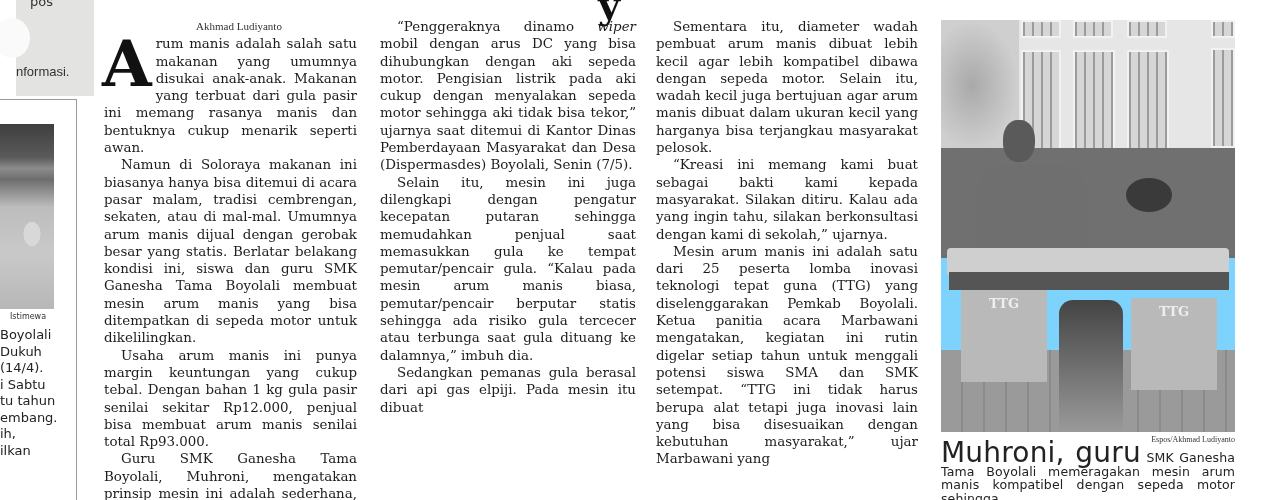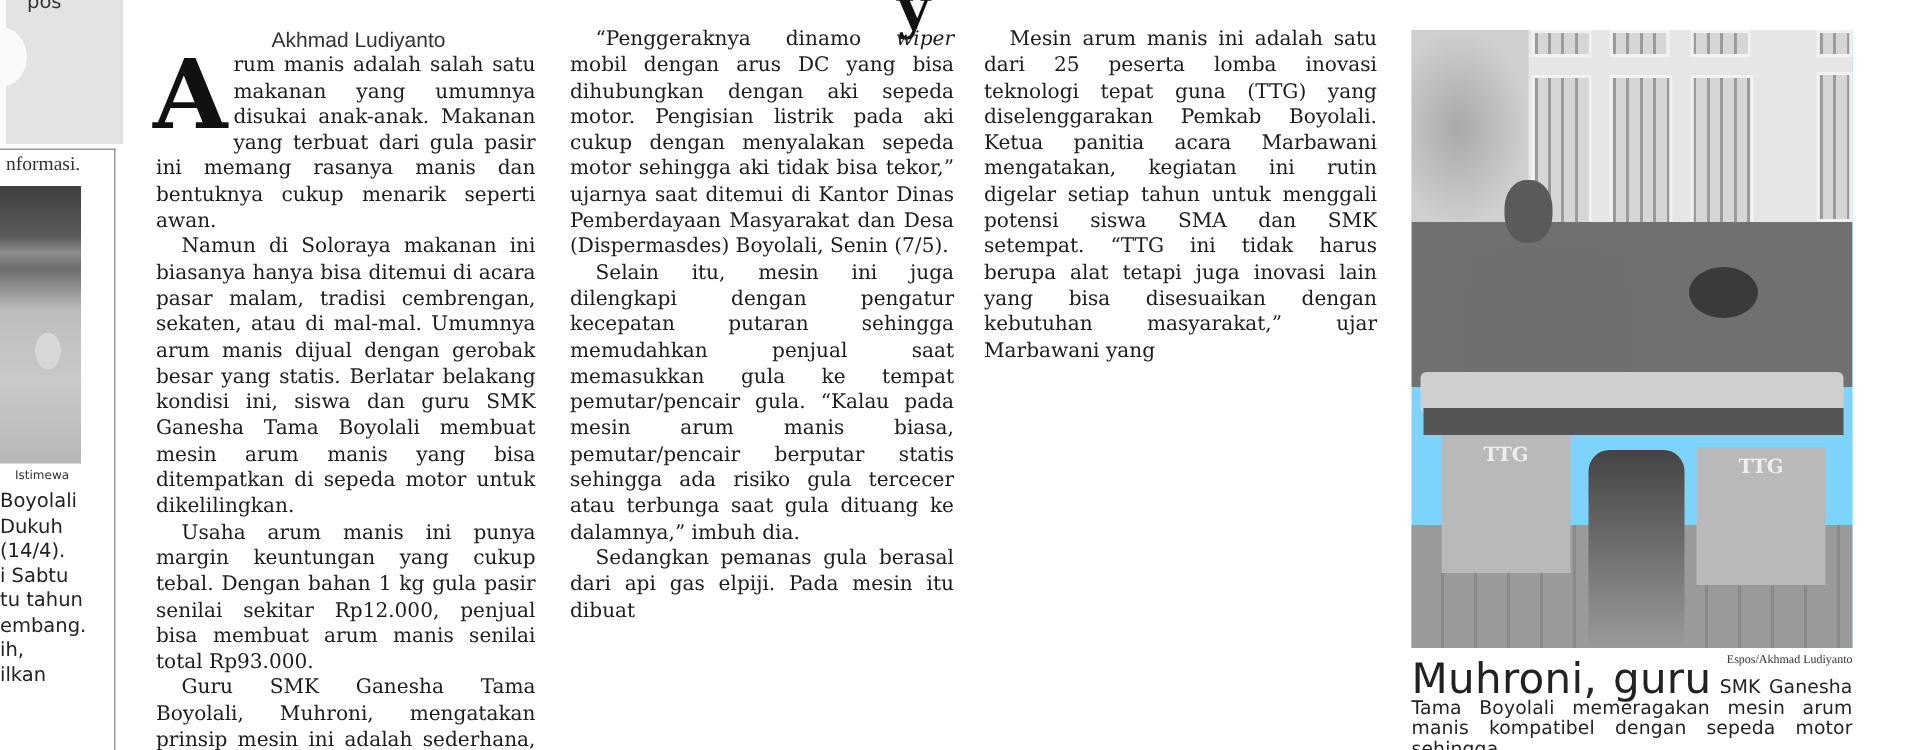--- a/index.html
+++ b/index.html
@@ -3,26 +3,26 @@
 <meta charset="utf-8">
 <style>
   html, body { margin:0; padding:0; }
   body {
     width:1280px; height:500px; overflow:hidden; position:relative;
     background:#ffffff; color:#1a1a1a;
     font-family:"DejaVu Serif", serif;
   }
   
   .side-box {
-    position:absolute; left:4px; top:0; width:78px; height:96px;
+    position:absolute; left:16px; top:0; width:78px; height:96px;
     background:#e3e3e1;
   }
   .side-box .t1 { position:absolute; left:14px; top:-6px; font-family:"DejaVu Sans",sans-serif; font-size:13px; color:#333; }
   .side-box .bubble { position:absolute; left:-22px; top:18px; width:36px; height:40px; border-radius:50%; background:#fafafa; }
-  .side-box .t2 { position:absolute; left:0; top:64px; font-family:Liberation Serif, serif; font-size:13px; color:#333; white-space:nowrap;margin-top:37px; }
+  .side-box .t2 { position:absolute; left:0; top:64px; font-family:Liberation Sans, sans-serif; font-size:13px; color:#333; white-space:nowrap; }
   .side-photo-frame {
     position:absolute; left:0; top:99px; width:76px; height:400px;
     border-right:1.5px solid #9a9a9a; border-top:1.5px solid #9a9a9a;
   }
   .side-photo {
     position:absolute; left:0; top:124px; width:54px; height:185px;
     background:
       radial-gradient(ellipse 14px 20px at 32px 110px, #d8d8d8 0 60%, transparent 62%),
       linear-gradient(180deg,#3f3f3f 0,#5a5a5a 18%,#8c8c8c 24%,#6d6d6d 30%,#bdbdbd 45%,#c9c9c9 70%,#b7b7b7 100%);
   }
@@ -38,21 +38,21 @@
     position:absolute; top:18px; font-family:"DejaVu Serif",serif;
     font-size:13.4px; line-height:17.3px; color:#1c1c1c;
     text-align:justify;
   }
   .col p { margin:0; text-indent:17px; }
   .col p.noindent { text-indent:0; }
   .col1 { left:104px; width:253px; top:18px; }
   .col2 { left:380px; width:256px; top:18px; }
   .col3 { left:656px; width:262px; top:18px; }
   .byline {
-    font-family:Liberation Sans, sans-serif; font-size:14px; color:#333;
+    font-family:Liberation Serif, serif; font-size:11px; color:#333;
     text-align:center; margin:0 0 12px 0; text-indent:0;
   }
   .dropcap {
     float:left; font-family:"DejaVu Serif",serif; font-weight:bold;
     font-size:64px; line-height:54px; margin:2px 4px -4px -2px; color:#111;
   }
   .col1 .lead { text-indent:0; }
   .headline-tail {
     position:absolute; left:598px; top:-18px; font-family:"DejaVu Serif",serif;
     font-weight:bold; font-size:38px; color:#111;
@@ -120,20 +120,22 @@
   <p>Guru SMK Ganesha Tama Boyolali, Muhroni, mengatakan prinsip mesin ini adalah sederhana, yaitu motor</p>
 </div>
 
 <div class="col col2">
   <p>“Penggeraknya dinamo <em>wiper</em> mobil dengan arus DC yang bisa dihubungkan dengan aki sepeda motor. Pengisian listrik pada aki cukup dengan menyalakan sepeda motor sehingga aki tidak bisa tekor,” ujarnya saat ditemui di Kantor Dinas Pemberdayaan Masyarakat dan Desa (Dispermasdes) Boyolali, Senin (7/5).</p>
   <p>Selain itu, mesin ini juga dilengkapi dengan pengatur kecepatan putaran sehingga memudahkan penjual saat memasukkan gula ke tempat pemutar/pencair gula. “Kalau pada mesin arum manis biasa, pemutar/pencair berputar statis sehingga ada risiko gula tercecer atau terbunga saat gula dituang ke dalamnya,” imbuh dia.</p>
   <p>Sedangkan pemanas gula berasal dari api gas elpiji. Pada mesin itu dibuat</p>
 </div>
 
 <div class="col col3">
+  <p>Sementara itu, diameter wadah pembuat arum manis dibuat lebih kecil agar lebih kompatibel dibawa dengan sepeda motor. Selain itu, wadah kecil juga bertujuan agar arum manis dibuat dalam ukuran kecil yang harganya bisa terjangkau masyarakat pelosok.</p>
+  <p>“Kreasi ini memang kami buat sebagai bakti kami kepada masyarakat. Silakan ditiru. Kalau ada yang ingin tahu, silakan berkonsultasi dengan kami di sekolah,” ujarnya.</p>
   <p>Mesin arum manis ini adalah satu dari 25 peserta lomba inovasi teknologi tepat guna (TTG) yang diselenggarakan Pemkab Boyolali. Ketua panitia acara Marbawani mengatakan, kegiatan ini rutin digelar setiap tahun untuk menggali potensi siswa SMA dan SMK setempat. “TTG ini tidak harus berupa alat tetapi juga inovasi lain yang bisa disesuaikan dengan kebutuhan masyarakat,” ujar Marbawani yang</p>
 </div>
 
 <div class="photo">
   <div class="sky"></div>
   <div class="tree"></div>
   <div class="win" style="left:80px;top:0;width:36px;height:14px;"></div>
   <div class="win" style="left:132px;top:0;width:36px;height:14px;"></div>
   <div class="win" style="left:186px;top:0;width:36px;height:14px;"></div>
   <div class="win" style="left:270px;top:0;width:20px;height:14px;"></div>

